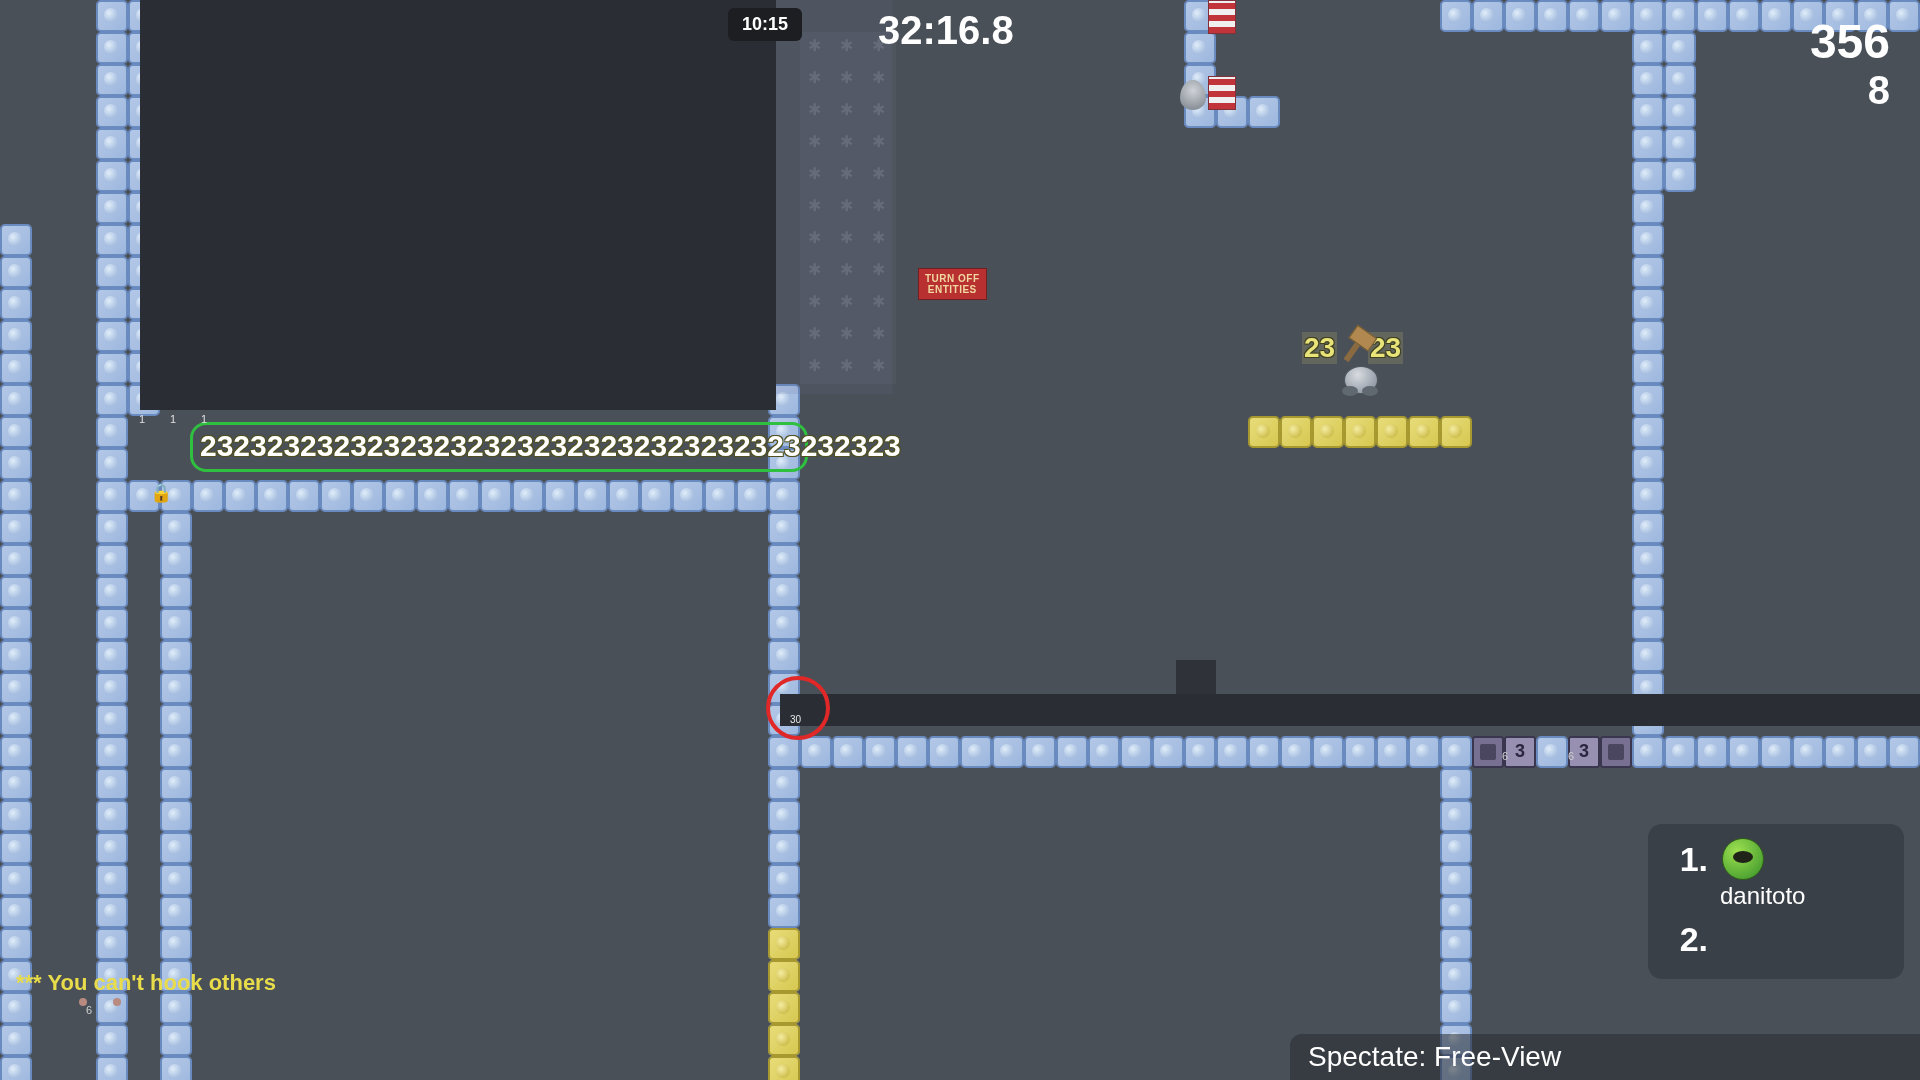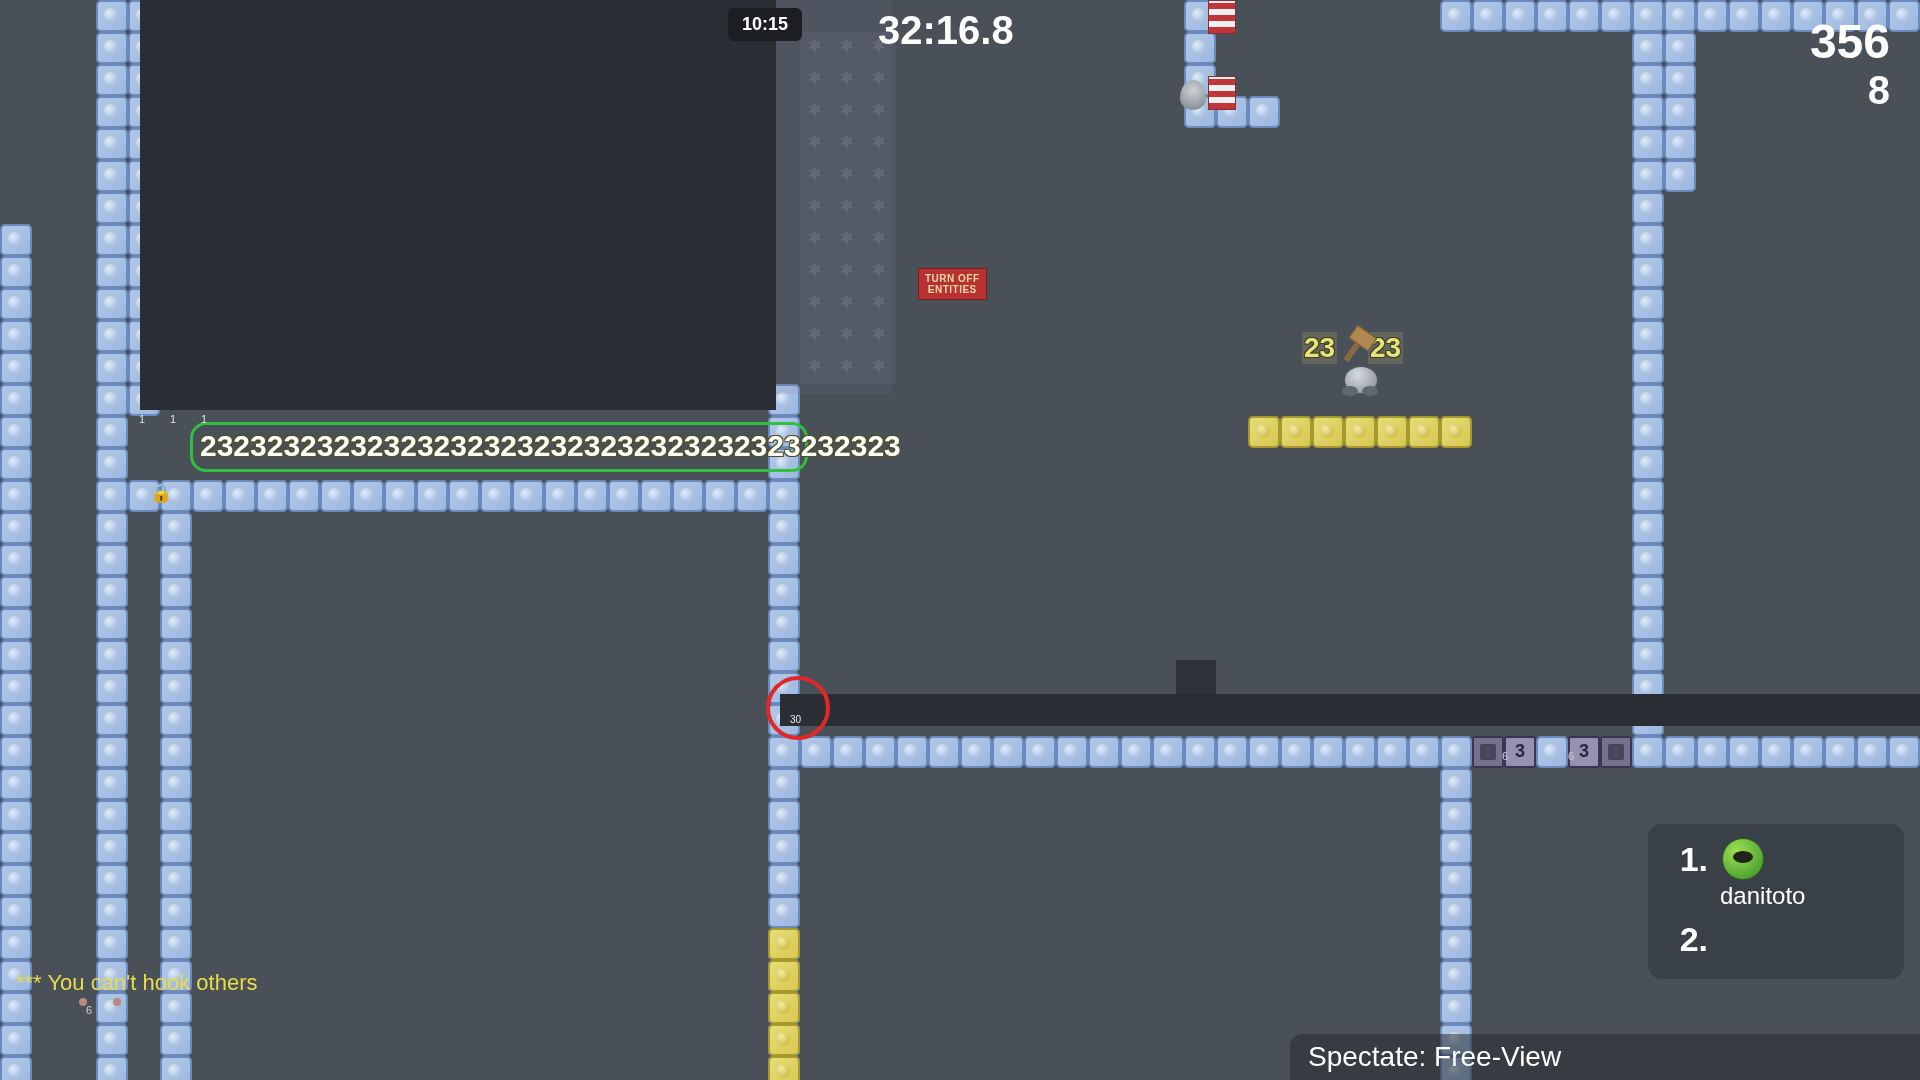--- a/index.html
+++ b/index.html
@@ -32,21 +32,21 @@
   .hammer::after{content:"";position:absolute;left:10px;top:2px;width:22px;height:14px;background:#b08850;border:1px solid #705830}
   .greenbox{position:absolute;border:3px solid #30c040;border-radius:16px;background:transparent}
   .num-row{position:absolute;color:#fff;font-size:30px;font-weight:bold;letter-spacing:0;text-shadow:1px 1px 0 #505020,-1px -1px 0 #505020,1px -1px 0 #505020,-1px 1px 0 #505020;white-space:nowrap}
   .tiny1{position:absolute;color:#e0e0e0;font-size:11px}
   .redcircle{position:absolute;width:56px;height:56px;border:4px solid #e02828;border-radius:50%;background:transparent}
   .tiny50{position:absolute;color:#e8e8e8;font-size:10px}
   #clockbox{position:absolute;left:728px;top:8px;background:#1c1e22;color:#fff;font-size:18px;font-weight:bold;padding:6px 14px;border-radius:6px}
   #bigtimer{position:absolute;left:878px;top:8px;color:#fff;font-size:40px;font-weight:bold}
   #scoreA{position:absolute;right:30px;top:14px;color:#fff;font-size:48px;font-weight:bold;text-align:left}
   #scoreB{position:absolute;right:30px;top:68px;color:#fff;font-size:40px;font-weight:bold;text-align:right}
-  #chatmsg{position:absolute;left:16px;top:970px;color:#e8dc4a;font-size:22px;font-weight:400}
+  #chatmsg{position:absolute;left:16px;top:970px;color:#e8dc4a;font-size:22px;font-weight:700}
   .tinydot{position:absolute;width:8px;height:8px;border-radius:50%;background:#b88a80}
   .tiny6{position:absolute;color:#d0d0d0;font-size:11px}
   #specbar{position:absolute;left:1290px;top:1034px;width:640px;height:46px;background:rgba(40,44,50,.55);color:#fff;font-size:28px;line-height:46px;padding-left:18px;border-top-left-radius:12px}
   #scoreboard{position:absolute;right:16px;top:824px;width:220px;background:rgba(40,44,50,.45);border-radius:14px;padding:14px 18px}
   .sb-row{display:flex;align-items:center;gap:14px;margin-bottom:6px}
   .sb-rank{color:#fff;font-size:34px;font-weight:bold;width:42px;text-align:right}
   .sb-avatar{width:40px;height:40px;border-radius:50%;background:radial-gradient(circle at 35% 30%,#9de050 0%,#4aa030 80%);position:relative;border:1px solid #306018}
   .sb-avatar::after{content:"";position:absolute;left:10px;top:12px;width:20px;height:12px;background:#202418;border-radius:50%}
   .sb-name{color:#fff;font-size:24px;margin-left:54px;margin-top:-4px;margin-bottom:10px}
 </style>

